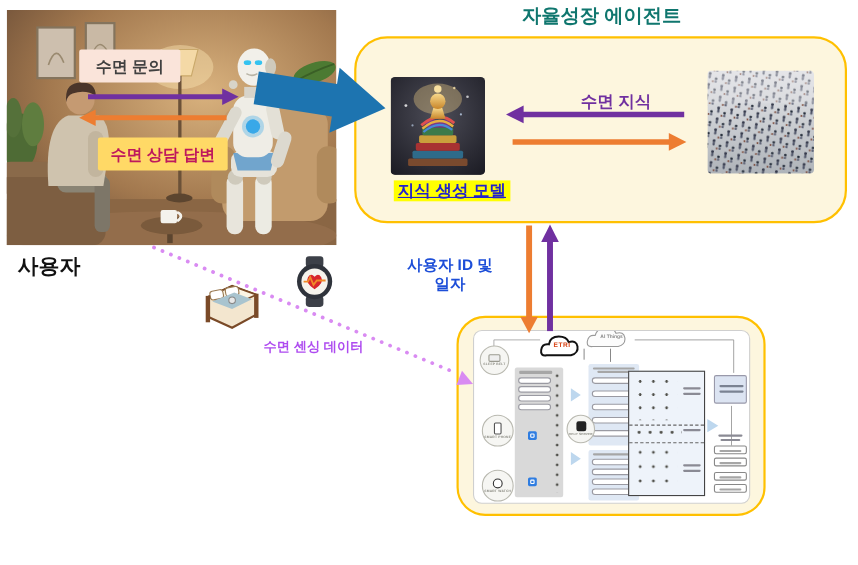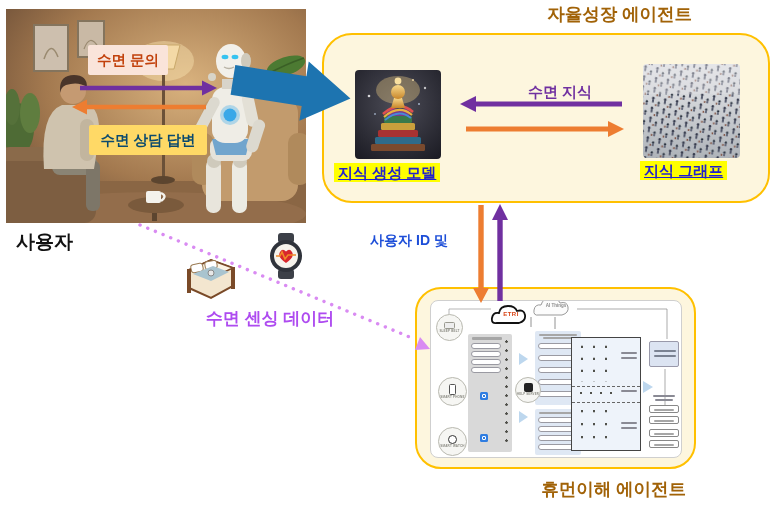--- a/index.html
+++ b/index.html
@@ -7,51 +7,51 @@
   body { font-family:"Liberation Sans","DejaVu Sans",sans-serif; }
   .canvas { position:relative; width:780px; height:514px; background:#fff; overflow:hidden; }
 
   
   .photo { position:absolute; left:6px; top:9px; width:300px; height:214px; overflow:hidden; }
   .photo svg { display:block; }
 
   
   .bubble { position:absolute; display:flex; align-items:center; justify-content:center;
             font-weight:bold; font-size:14.5px; border-radius:2px; }
-  .bubble-inquiry { left:88px; top:45px; width:80px; height:30px; background:#fae4da; color:#c2410c; }
-  .bubble-answer  { left:89px; top:125px; width:118px; height:30px; background:#ffd966; color:#0c4a6e; }
+  .bubble-inquiry { left:72px; top:45px; width:92px; height:30px; background:#fae4da; color:#404040; }
+  .bubble-answer  { left:89px; top:125px; width:118px; height:30px; background:#ffd966; color:#be185d; }
 
   .user-label { position:absolute; left:16px; top:229px; font-size:19px; font-weight:bold; color:#111; }
 
   
   .agent-box { position:absolute; background:#fdf6de; border:2.5px solid #ffc000; }
   .agent-box.top    { left:322px; top:33px;  width:448px; height:170px; border-radius:30px; }
   .agent-box.bottom { left:415px; top:287px; width:281px; height:182px; border-radius:26px; }
 
-  .agent-title { position:absolute; text-align:right; font-weight:bold; font-size:17.5px; color:#a16207; }
+  .agent-title { position:absolute; text-align:center; font-weight:bold; font-size:17.5px; color:#0f766e; }
   .title-top    { left:402px; top:2px;   width:290px; }
   .title-bottom { left:426px; top:477px; width:260px; }
 
   
   .tile { position:absolute; border-radius:4px; overflow:hidden; }
   .tile-model { left:355px; top:70px; width:86px; height:89px; }
   .tile-graph { left:643px; top:64px; width:97px; height:94px; }
 
-  .hl-label { position:absolute; text-align:left; }
+  .hl-label { position:absolute; text-align:right; }
   .hl-label span { background:#ffff00; color:#2222cc; font-weight:bold; font-size:15px;
                    padding:1px 4px; text-decoration:underline; }
   .hl-model { left:334px; top:164px; width:130px; }
   .hl-graph { left:640px; top:162px; width:108px; }
 
   .flow-label { position:absolute; text-align:center; font-weight:bold; }
   .fl-knowledge { left:500px; top:83px;  width:120px; font-size:15px;  color:#7030a0; }
   .fl-dialog    { left:478px; top:136px; width:154px; font-size:15px;  color:#ed7d31; }
   .fl-iddate    { left:355px; top:231px; width:108px; font-size:14px;  color:#1d4ed8; line-height:18px; }
   .fl-state     { left:508px; top:237px; width:142px; font-size:14.5px;color:#7030a0; }
-  .fl-sensing   { left:200px; top:307px; width:140px; font-size:17px;  color:#ae4bf0; }
+  .fl-sensing   { left:215px; top:307px; width:140px; font-size:12px;  color:#ae4bf0; }
 
   
   .overlay { position:absolute; left:0; top:0; width:780px; height:514px; pointer-events:none; }
 
   
   .icon-abs { position:absolute; }
 
   
   .inner-diagram { position:absolute; left:430px; top:300px; width:252px; height:158px;
                    background:#ffffff; border:1px solid #cfcfcf; border-radius:8px; }
@@ -166,21 +166,20 @@
 
   <svg class="icon-abs" style="left:262px; top:50px;" width="48" height="32">
     <ellipse cx="24" cy="16" rx="20" ry="9" fill="#4c7a32" transform="rotate(-18 24 16)"></ellipse>
     <path d="M6 24 Q24 14 42 8" stroke="#3a5f26" stroke-width="1.6" fill="none"></path>
   </svg>
 
   <div class="agent-box top"></div>
   <div class="agent-box bottom"></div>
 
   <div class="agent-title title-top">자율성장 에이전트</div>
-  <div class="agent-title title-bottom">휴먼이해 에이전트</div>
 
   <div class="tile tile-model">
     <svg width="86" height="89" viewBox="0 0 86 89">
       <defs>
         <radialGradient id="bookBg" cx="50%" cy="38%" r="80%">
           <stop offset="0%" stop-color="#4d4d58"></stop>
           <stop offset="100%" stop-color="#1a1a22"></stop>
         </radialGradient>
       </defs>
       <rect width="86" height="89" fill="url(#bookBg)"></rect>
@@ -224,21 +223,20 @@
           <circle cx="6.4" cy="9" r="0.9" fill="#7c4a3a"></circle>
         </pattern>
       </defs>
       <rect width="97" height="94" fill="url(#crowdBg)"></rect>
       <rect width="97" height="94" fill="url(#crowd)"></rect>
       <rect width="97" height="30" fill="#dfe1e4" opacity="0.45"></rect>
     </svg>
   </div>
 
   <div class="hl-label hl-model"><span>지식 생성 모델</span></div>
-  <div class="hl-label hl-graph"><span>지식 그래프</span></div>
 
   <div class="inner-diagram">
     <svg class="mini" style="left:0;top:0;" width="252" height="158">
 
       <polyline points="18,14 18,8 60,8" stroke="#999" stroke-width="0.7" fill="none"></polyline>
       <polyline points="100,16 100,26" stroke="#777" stroke-width="0.8" fill="none"></polyline>
       <polyline points="124,16 124,28" stroke="#777" stroke-width="0.8" fill="none"></polyline>
       <polyline points="146,8 236,8 236,38" stroke="#888" stroke-width="0.7" fill="none"></polyline>
       <polyline points="234,68 234,104" stroke="#888" stroke-width="0.7" fill="none"></polyline>
 
@@ -384,16 +382,17 @@
   </svg>
 
   <div class="bubble bubble-inquiry">수면 문의</div>
   <div class="bubble bubble-answer">수면 상담 답변</div>
   <div class="user-label">사용자</div>
 
   <div class="flow-label fl-knowledge">수면 지식</div>
 
   <div class="flow-label fl-iddate">
     <div>사용자 ID 및</div>
+    <div>일자</div>
   </div>
   <div class="flow-label fl-sensing">수면 센싱 데이터</div>
 
 </div>
 
 </body></html>

